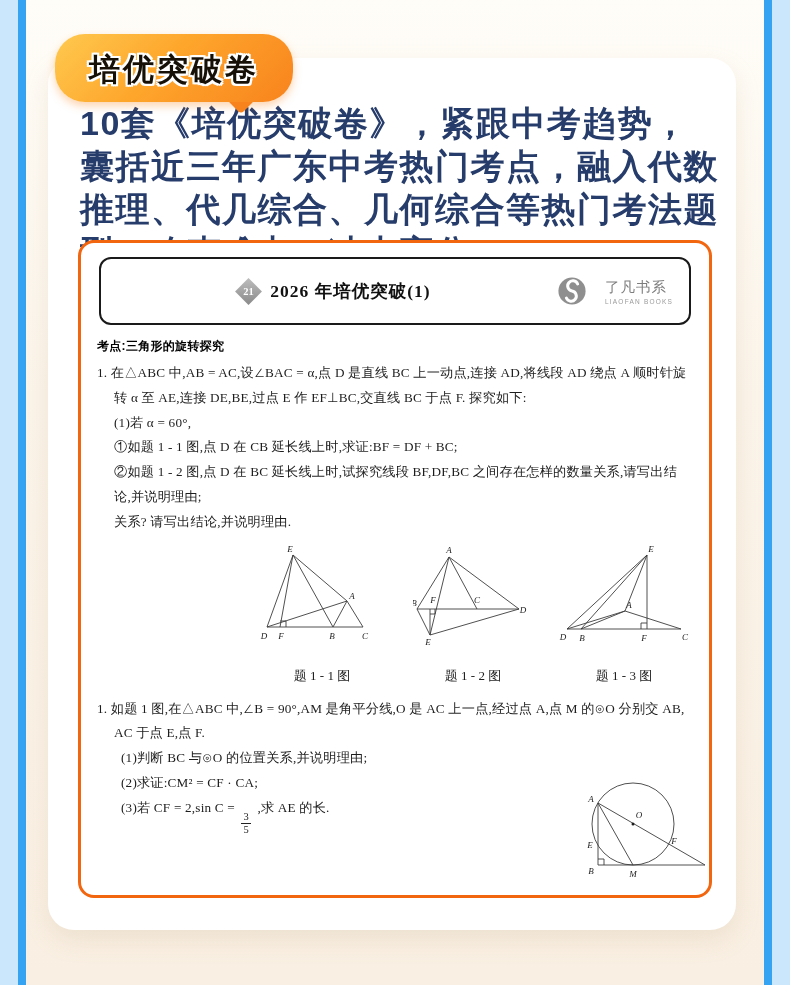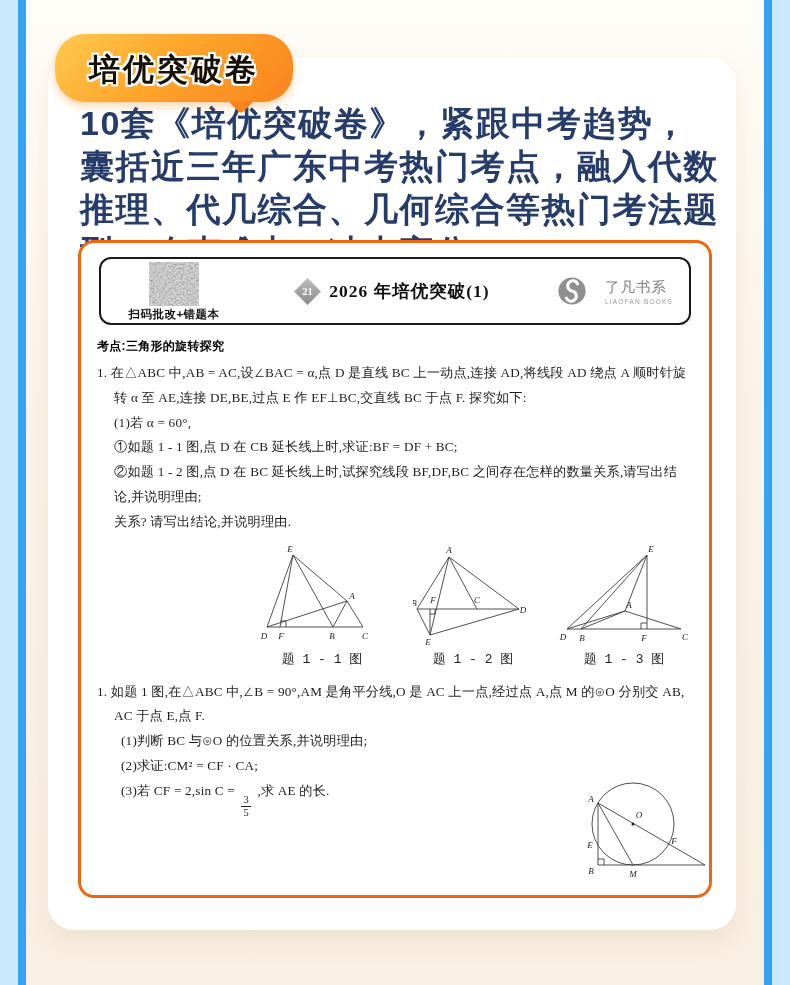--- a/index.html
+++ b/index.html
@@ -69,21 +69,21 @@
   .ind1{padding-left:17px;} .ind2{padding-left:24px;}
 
   .frac{display:inline-flex;flex-direction:column;align-items:center;
       vertical-align:-8px;font-size:10.5px;line-height:1.15;margin:0 3px;}
   .frac .den{border-top:1px solid #222;padding:0 2px;}
 
   
   .figs-row{display:flex;justify-content:flex-end;gap:26px;margin:8px 6px 2px 0;}
   .figs-row figure{margin:0;text-align:center;}
   .figs-row figcaption,.circle-fig figcaption{
-      font-family:Liberation Mono, monospace;font-size:13px;color:#1d1d1d;margin-top:3px;}
+      font-family:Liberation Serif, serif;font-size:13px;color:#1d1d1d;margin-top:20px;}
   .figw{display:block;}
   .figw svg{display:block;}
   .fl{fill:none;stroke:#3c3c3c;stroke-width:0.9;}
   .ft{font-family:"Liberation Serif",serif;font-style:italic;font-size:9px;
       fill:#1d1d1d;text-anchor:middle;}
   .circle-fig{position:absolute;right:16px;top:532px;margin:0;text-align:center;width:158px;}
 </style>
 </head>
 <body>
 
@@ -96,36 +96,20 @@
   <div class="badge">
     <span class="bubble">培优突破卷</span>
     <div class="tail"></div>
   </div>
 
   <p class="desc">10套《培优突破卷》，紧跟中考趋势，囊括近三年广东中考热门考点，融入代数推理、代几综合、几何综合等热门考法题型，攻克难点，冲击高分。</p>
 
   <div class="paper">
 
     <div class="paper-header">
-      <div class="qr-zone">
-        <svg width="50" height="44" viewBox="0 0 50 44">
-          <defs>
-            <filter id="qrn" x="0" y="0" width="100%" height="100%">
-              <feTurbulence type="fractalNoise" baseFrequency="0.5" numOctaves="3" result="n"></feTurbulence>
-              <feColorMatrix in="n" type="saturate" values="0"></feColorMatrix>
-              <feComponentTransfer>
-                  <feFuncA type="linear" slope="0" intercept="1"></feFuncA>
-                </feComponentTransfer>
-              <feGaussianBlur stdDeviation="0.7"></feGaussianBlur>
-            </filter>
-          </defs>
-          <rect x="0" y="0" width="50" height="44" fill="#bdbdbd" filter="url(#qrn)" opacity="0.85"></rect>
-        </svg>
-        <div class="qr-caption">扫码批改+错题本</div>
-      </div>
 
       <div class="title-zone">
         <div class="title-row">
           <span class="diamond">
               <i>21</i>
             </span>
           <span class="paper-title">2026 年培优突破(1)</span>
         </div>
       </div>
 

